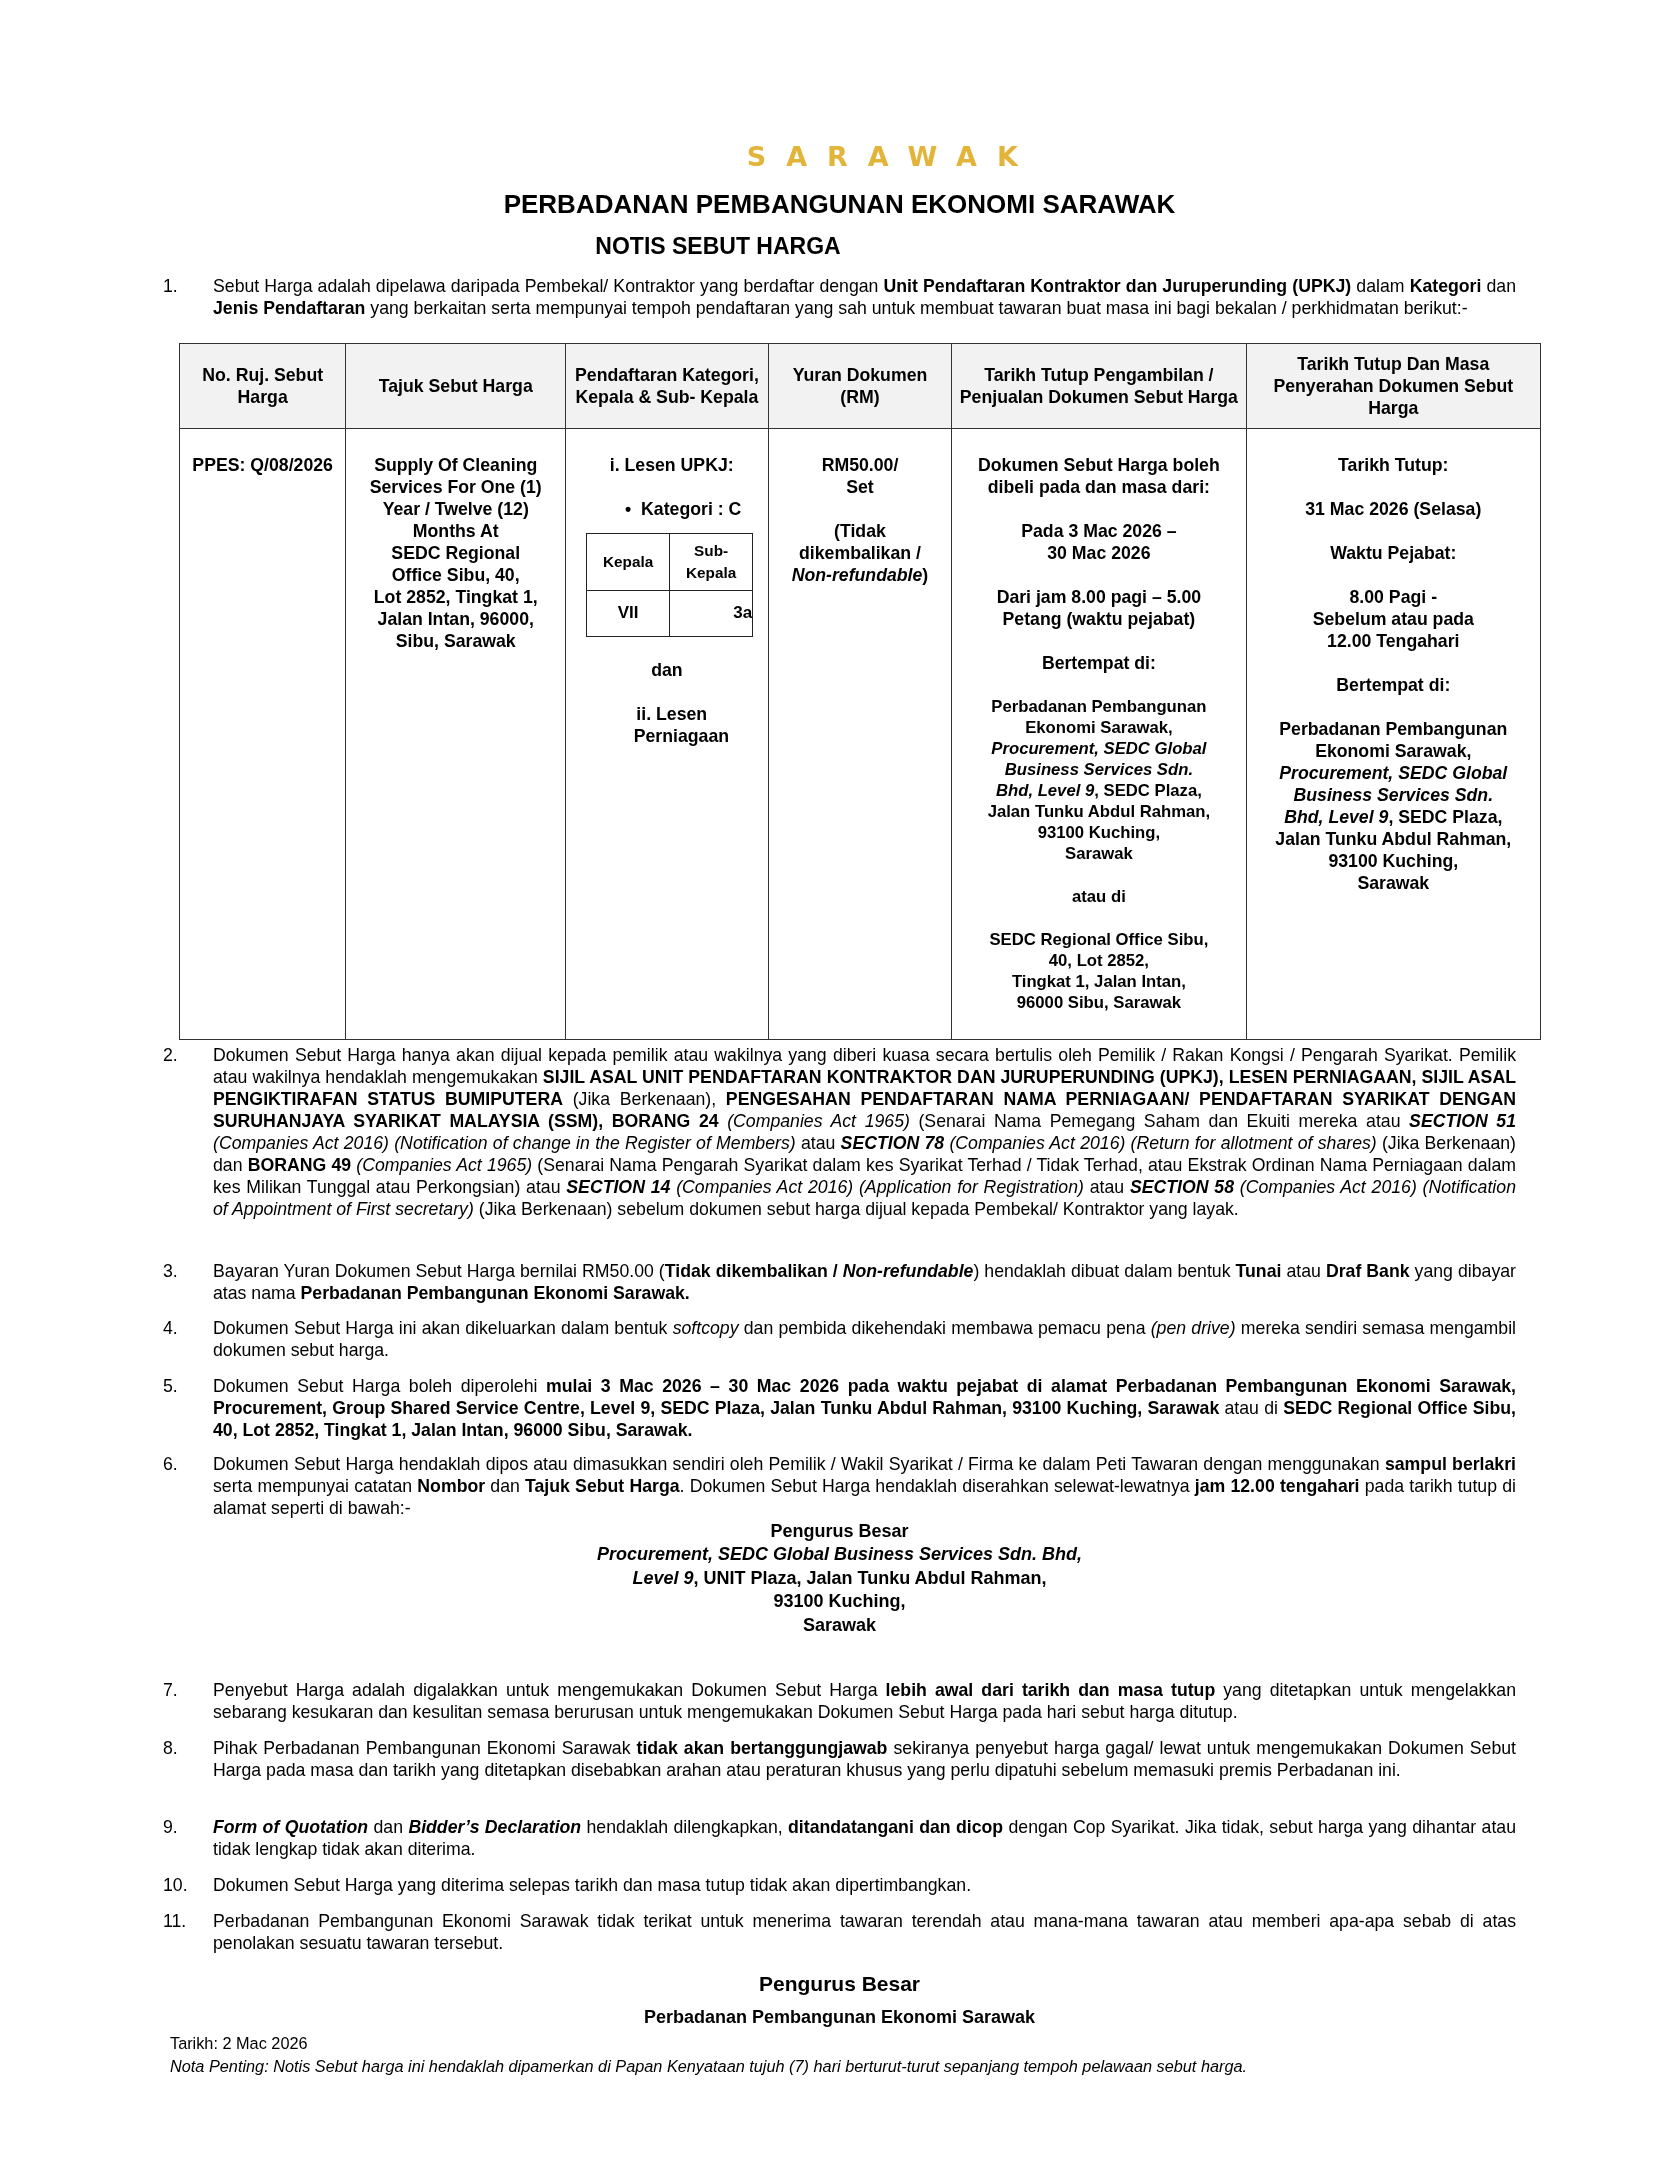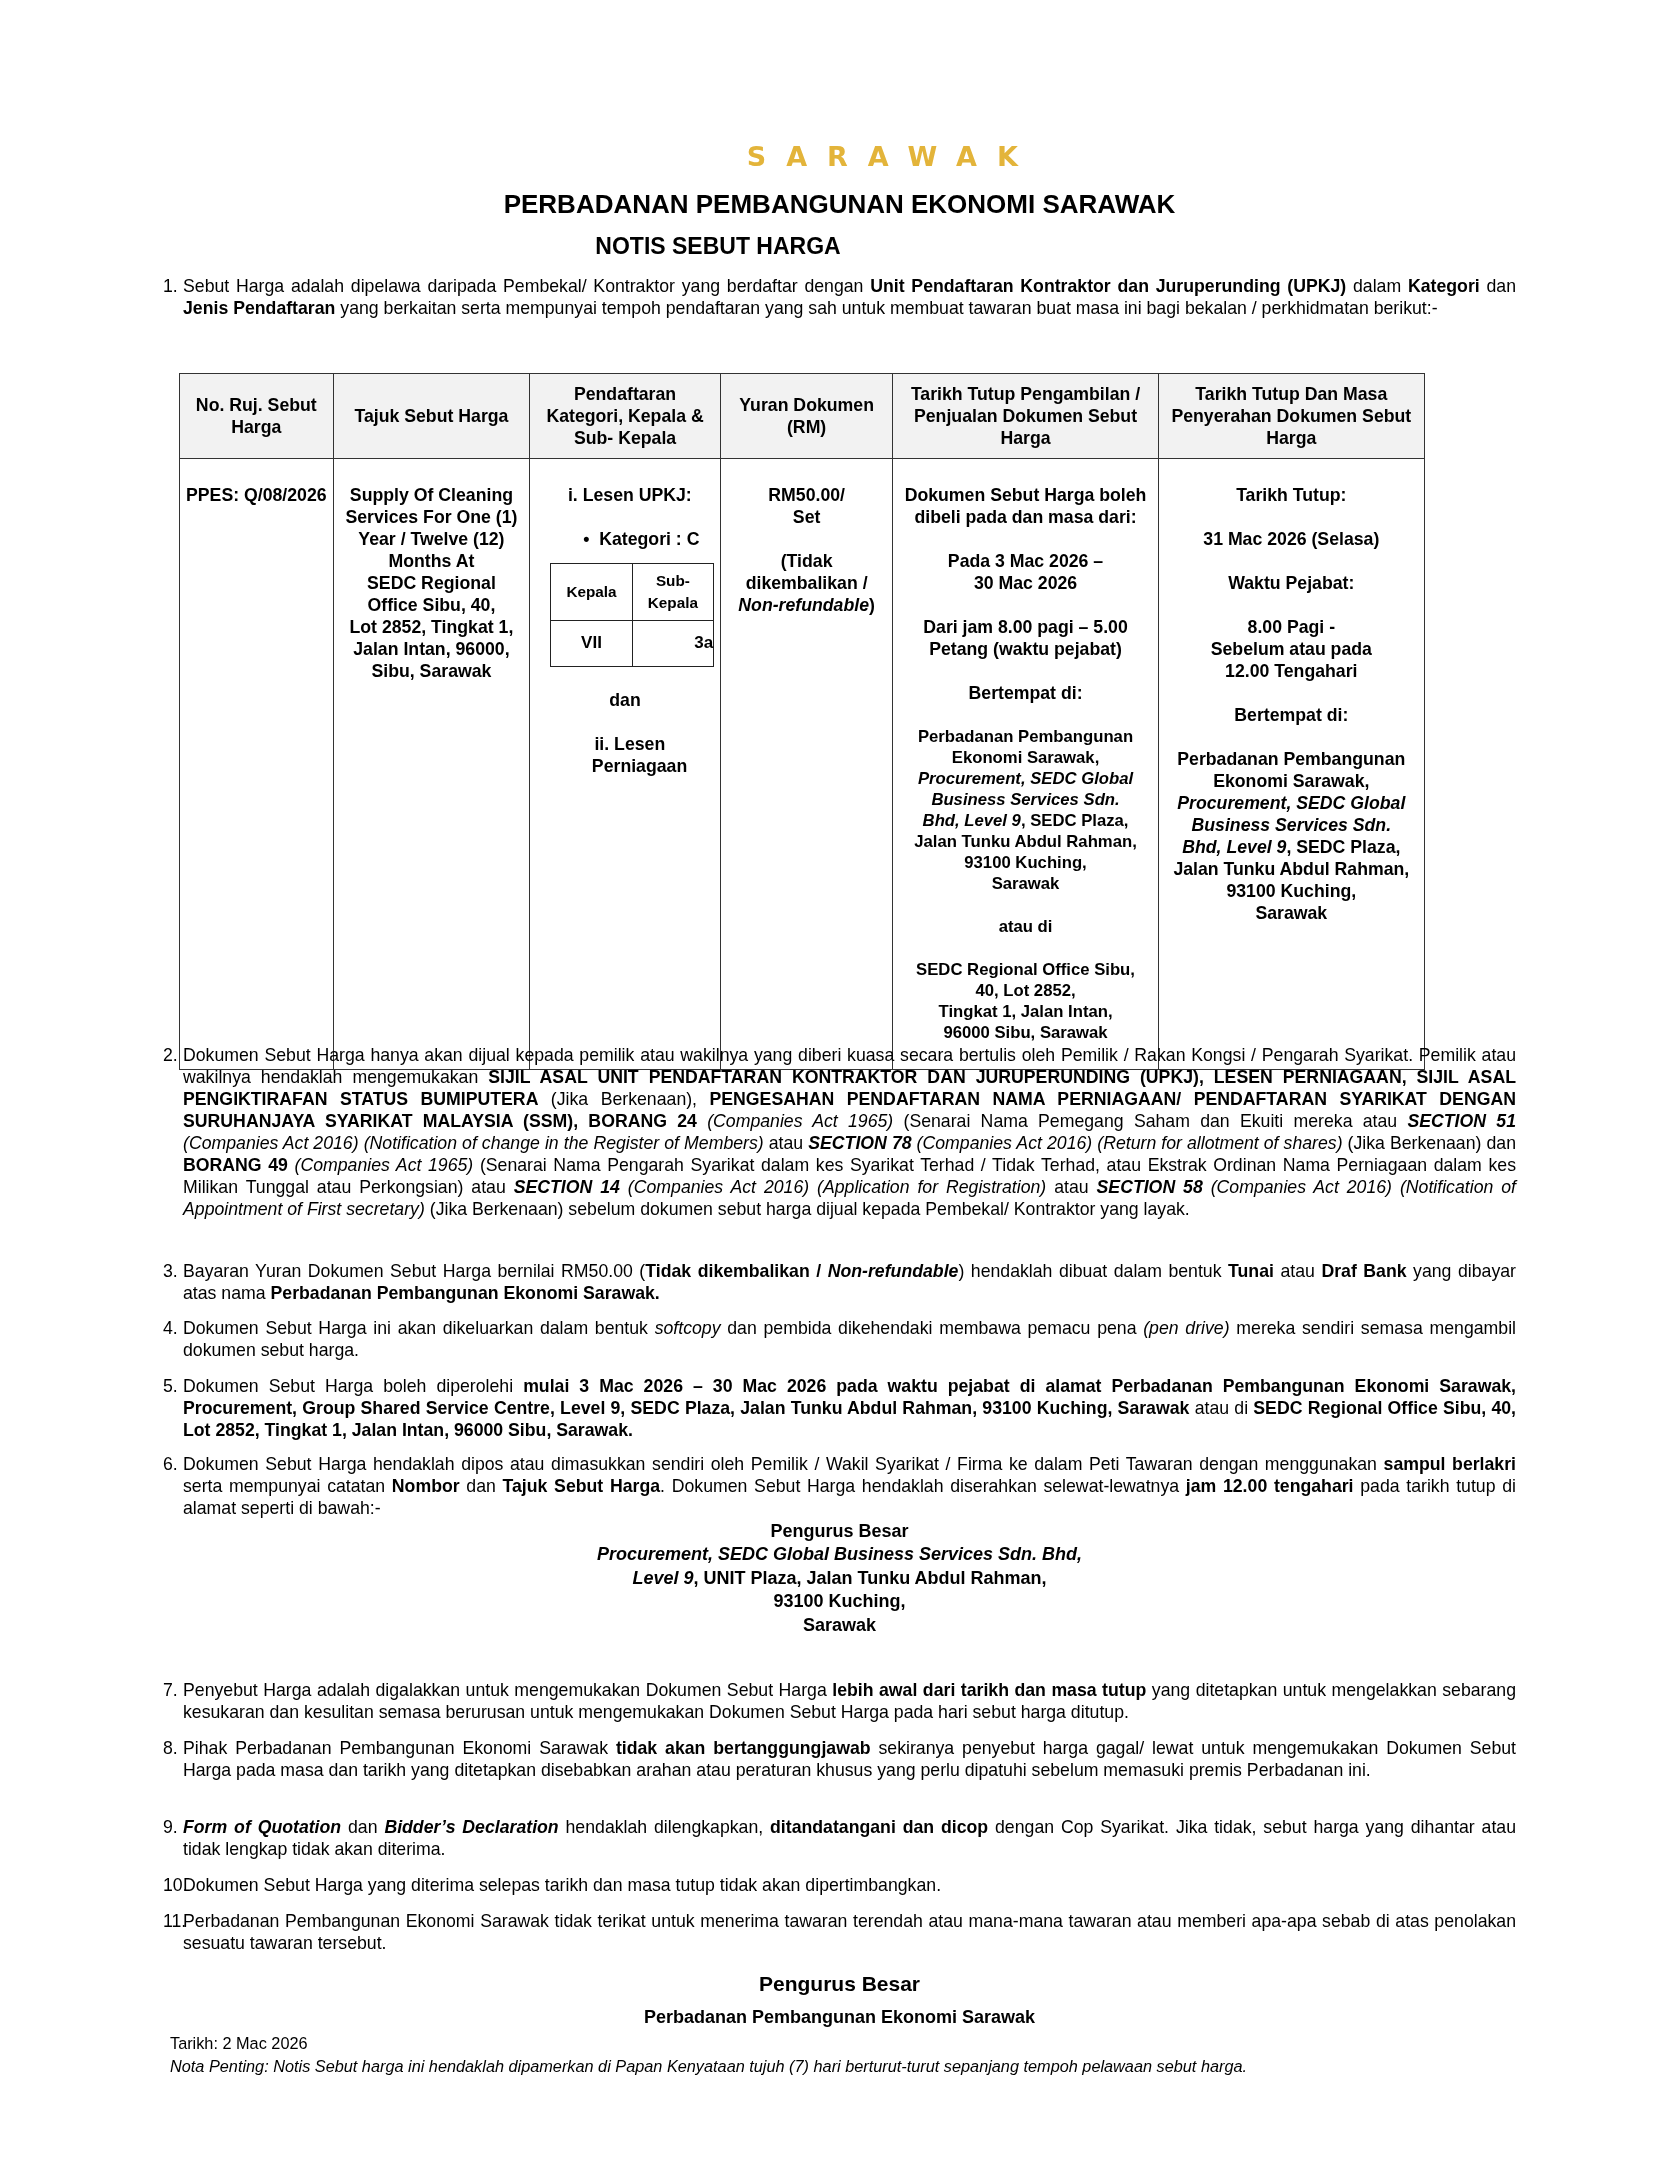--- a/index.html
+++ b/index.html
@@ -4,23 +4,23 @@
 <style>
   html, body { margin:0; padding:0; background:#ffffff; }
   body { width:1679px; height:2175px; position:relative; font-family:"Liberation Sans", sans-serif; color:#000; overflow:hidden; }
   .logo { position:absolute; left:741px; top:63px; width:287px; height:105px; }
   .logo-sedc { position:absolute; left:0; top:0; font-family:"DejaVu Sans", sans-serif; font-weight:bold; font-size:82px; letter-spacing:1.9px; color:#21a84c; line-height:76px; }
   .logo-sarawak { position:absolute; left:5.7px; top:78px; font-family:"DejaVu Sans", sans-serif; font-weight:bold; font-size:27px; letter-spacing:20px; color:#e3b43a; }
   .title1 { position:absolute; left:0; width:1679px; top:189px; text-align:center; font-weight:bold; font-size:26px; }
   .title2 { position:absolute; left:0; width:1436px; top:233px; text-align:center; font-weight:bold; font-size:23px; }
   .para { position:absolute; left:163px; width:1353px; font-size:17.7px; line-height:22px; text-align:justify; }
   .para .num { position:absolute; left:0; top:0; }
-  .para .txt { margin-left:20px; }
+  .para .txt { margin-left:50px; }
   .para .txt b { font-weight:bold; }
-  table.q { position:absolute; left:179px; top:373px; width:1246px; border-collapse:collapse; font-size:17.7px; font-weight:bold; }
+  table.q { position:absolute; left:179px; top:343px; width:1362px; border-collapse:collapse; font-size:17.7px; font-weight:bold; }
   table.q th, table.q td { border:1.4px solid #333; vertical-align:top; text-align:center; }
   table.q th { background:#f2f2f2; height:84px; vertical-align:middle; font-weight:bold; line-height:22px; padding:0 5.7px; }
   table.q td { height:585px; padding:25px 5.7px 0 5.7px; line-height:22px; }
   .sp { height:22px; }
   .kep { margin:13.4px 0 0 14.3px; border-collapse:collapse; font-size:15.3px; }
   .kep td { border:1.4px solid #222 !important; height:auto !important; padding:5.7px 0 !important; width:82px; vertical-align:middle !important; }
   .left { text-align:left; }
   .addr { position:absolute; left:0; width:1679px; top:1520px; text-align:center; font-weight:bold; font-size:18px; line-height:23.4px; }
   .sig1 { position:absolute; left:0; width:1679px; top:1972px; text-align:center; font-weight:bold; font-size:21px; }
   .sig2 { position:absolute; left:0; width:1679px; top:2007px; text-align:center; font-weight:bold; font-size:18px; }

